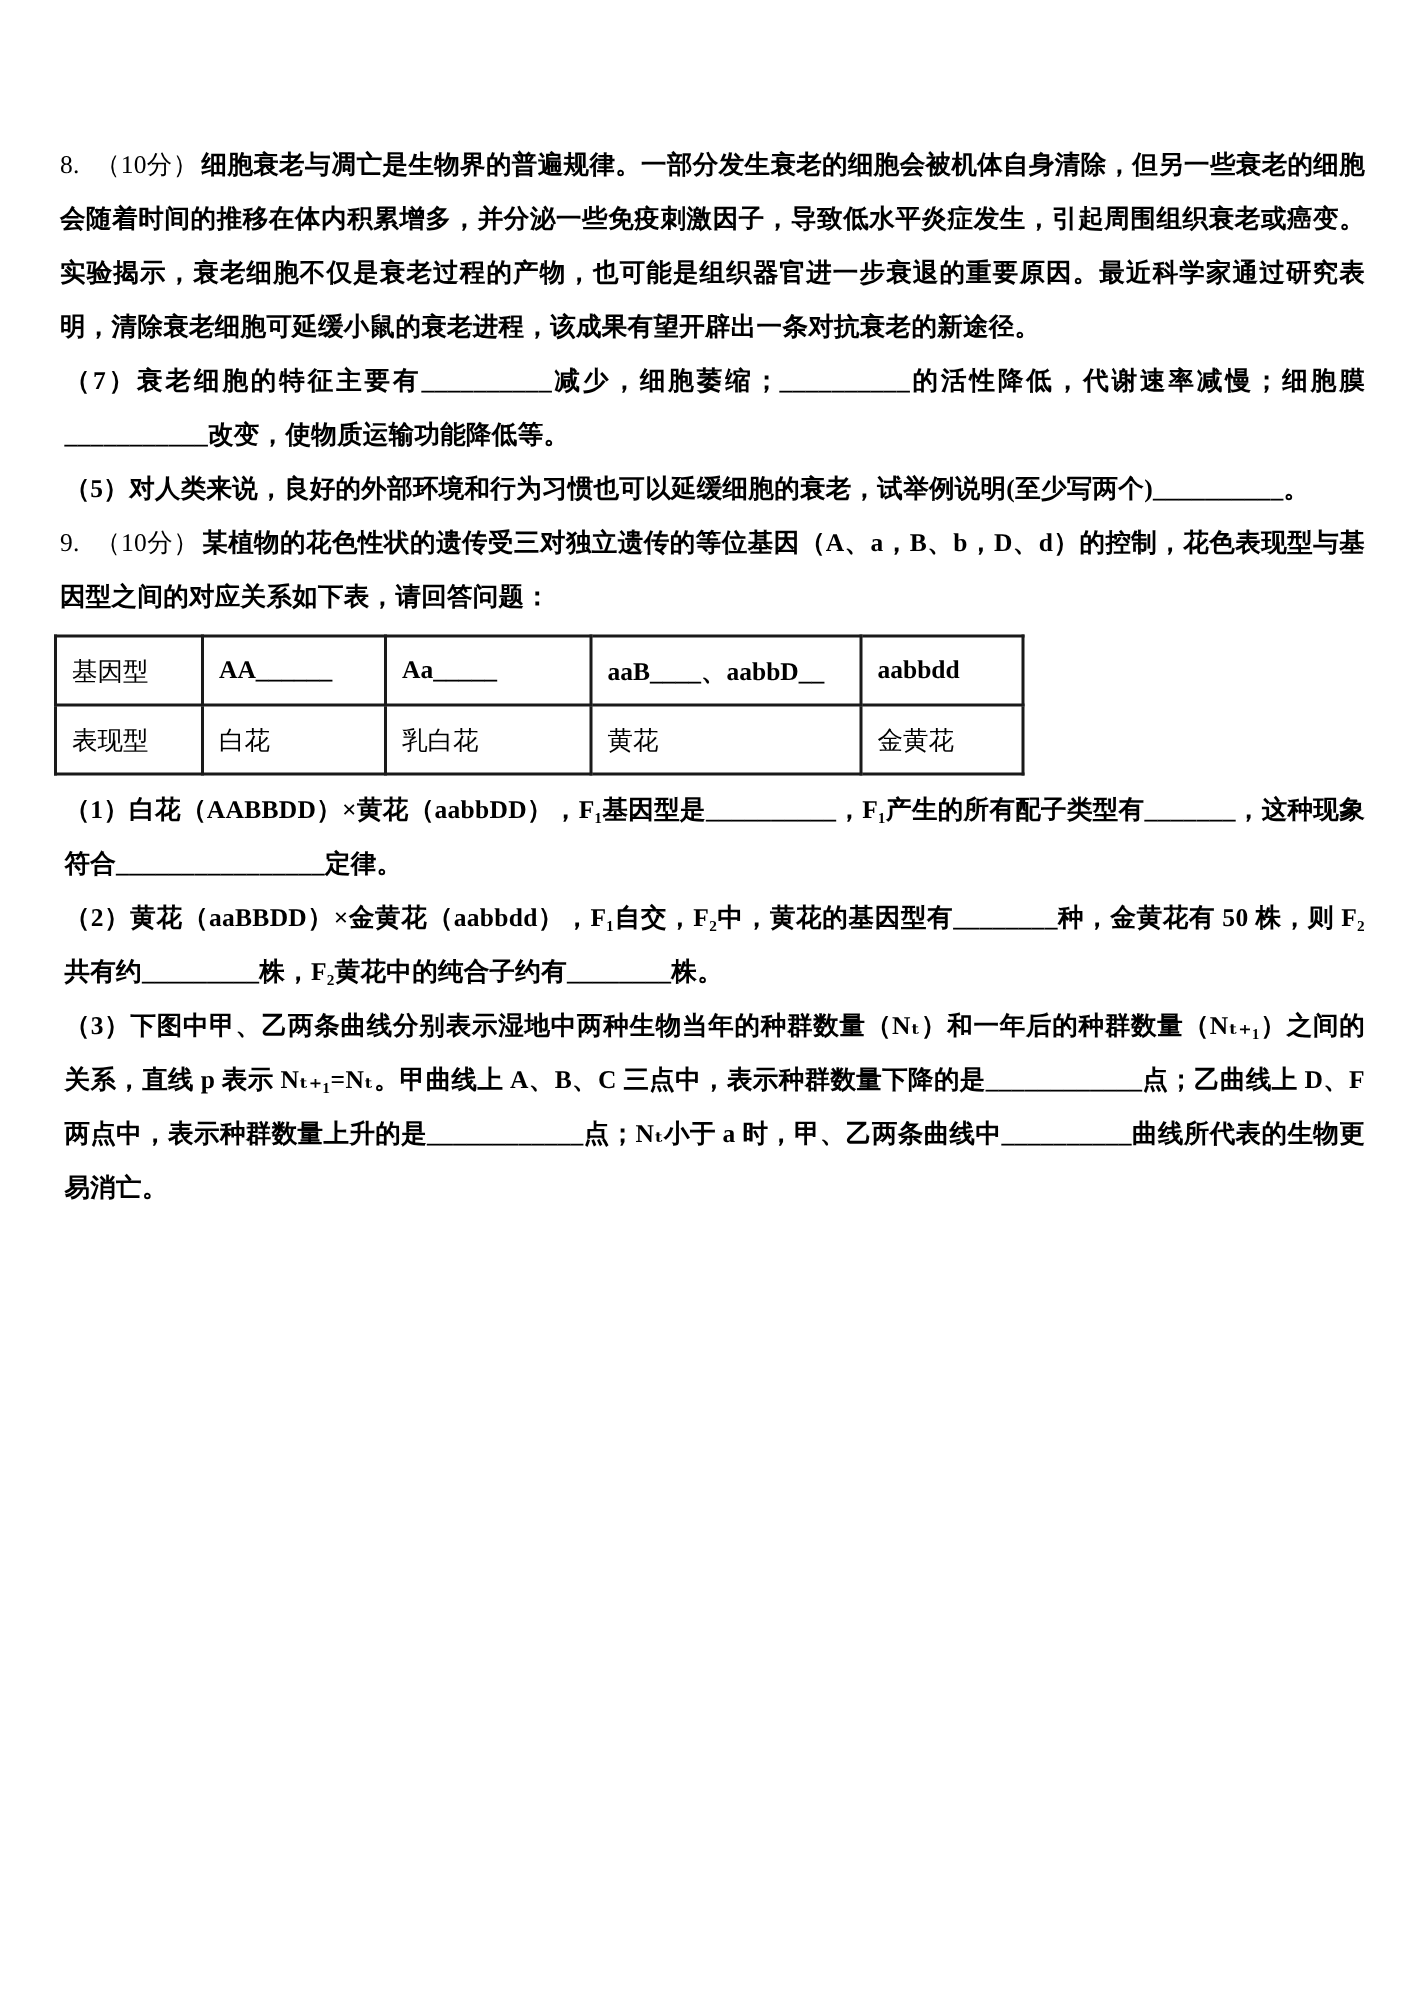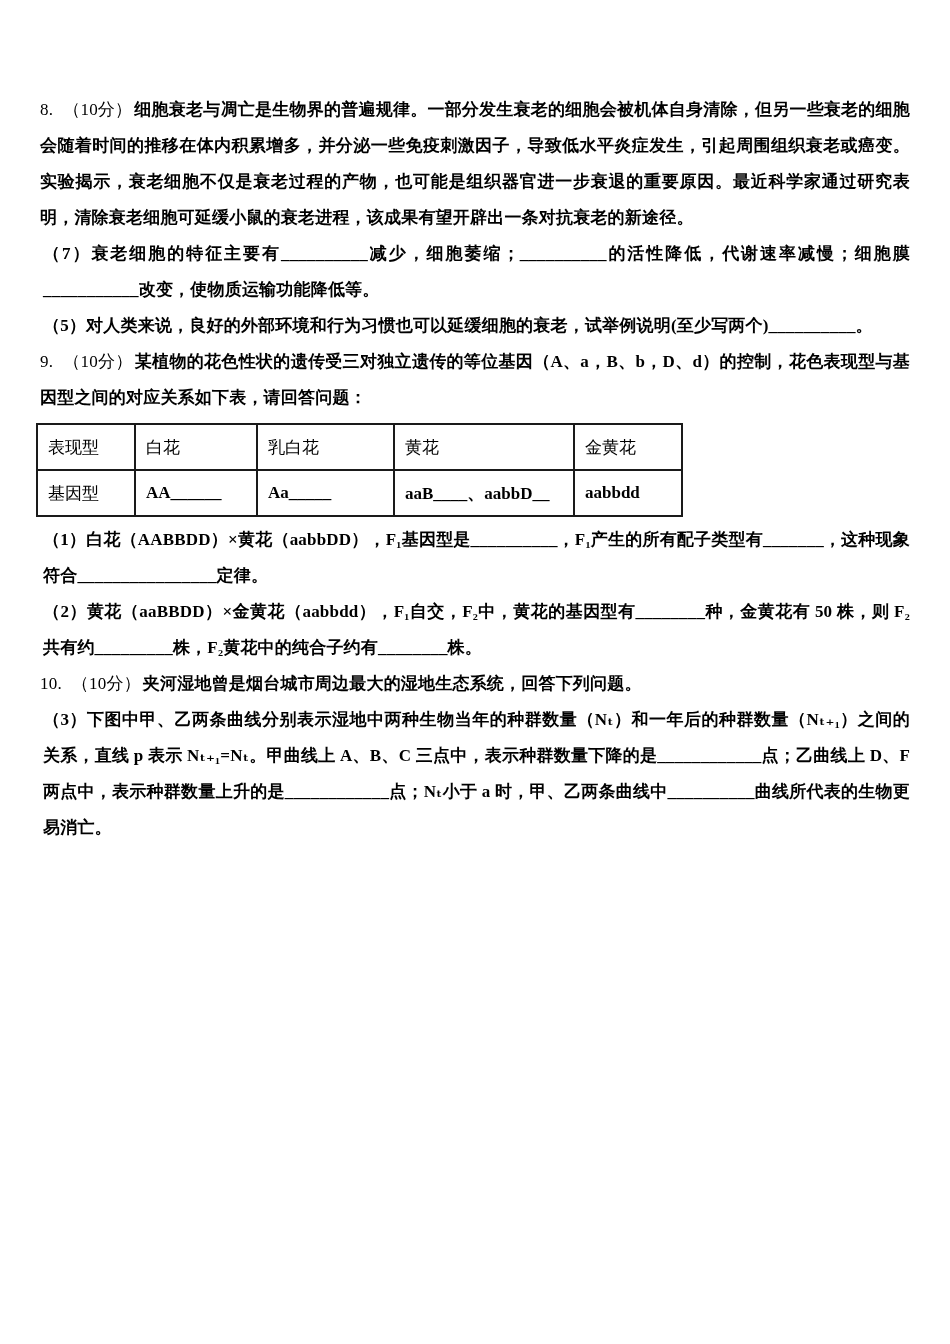--- a/index.html
+++ b/index.html
@@ -73,38 +73,37 @@
     <table class="geno-table">
       <colgroup>
         <col class="col-label">
           <col class="col-white">
           <col class="col-milky">
           <col class="col-yellow">
           <col class="col-golden">
       </colgroup>
       <tbody>
         <tr>
+          <td>基因型</td>
+          <td class="geno">AA______</td>
+          <td class="geno">Aa_____</td>
+          <td class="geno">aaB____、aabbD__</td>
+          <td class="geno">aabbdd</td>
+        </tr>
+        <tr>
           <td>表现型</td>
           <td>白花</td>
           <td>乳白花</td>
           <td>黄花</td>
           <td>金黄花</td>
-        </tr>
-        <tr>
-          <td>基因型</td>
-          <td class="geno">AA______</td>
-          <td class="geno">Aa_____</td>
-          <td class="geno">aaB____、aabbD__</td>
-          <td class="geno">aabbdd</td>
         </tr>
       </tbody>
     </table>
 
     <p class="para item">（1）白花（AABBDD）×黄花（aabbDD），F₁基因型是__________，F₁产生的所有配子类型有_______，这种现象符合________________定律。</p>
     <p class="para item">（2）黄花（aaBBDD）×金黄花（aabbdd），F₁自交，F₂中，黄花的基因型有________种，金黄花有 50 株，则 F₂共有约_________株，F₂黄花中的纯合子约有________株。</p>
   </section>
 
   <section>
-    <p class="para"><span class="qnum">10.</span><span class="qscore">（10分）</span><span class="qtext">夹河湿地曾是烟台城市周边最大的湿地生态系统，回答下列问题。</span></p>
     <p class="para item">（3）下图中甲、乙两条曲线分别表示湿地中两种生物当年的种群数量（Nₜ）和一年后的种群数量（Nₜ₊₁）之间的关系，直线 p 表示 Nₜ₊₁=Nₜ。甲曲线上 A、B、C 三点中，表示种群数量下降的是____________点；乙曲线上 D、F 两点中，表示种群数量上升的是____________点；Nₜ小于 a 时，甲、乙两条曲线中__________曲线所代表的生物更易消亡。</p>
   </section>
 
 </div>
 
 </body></html>

